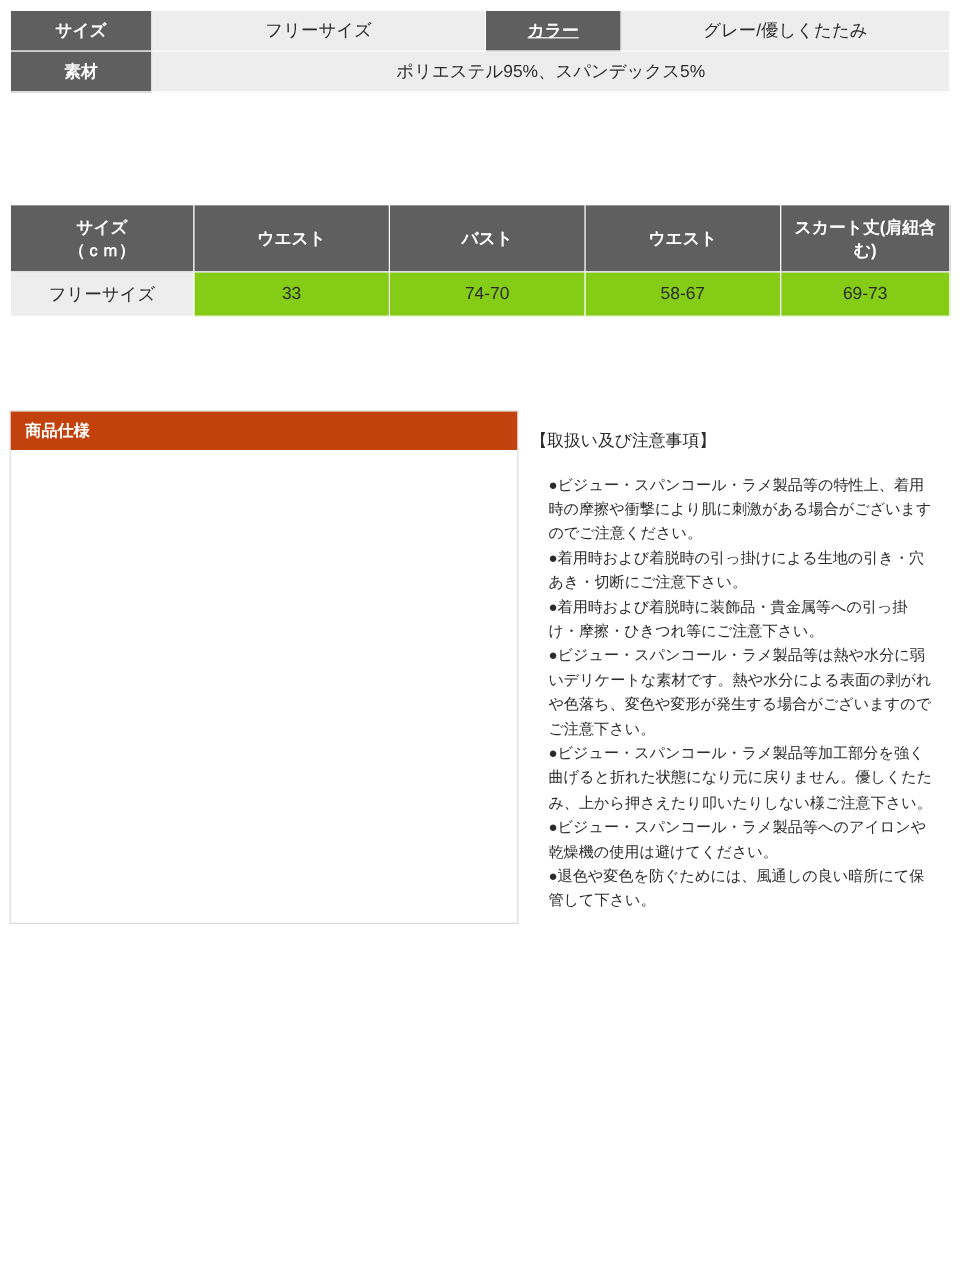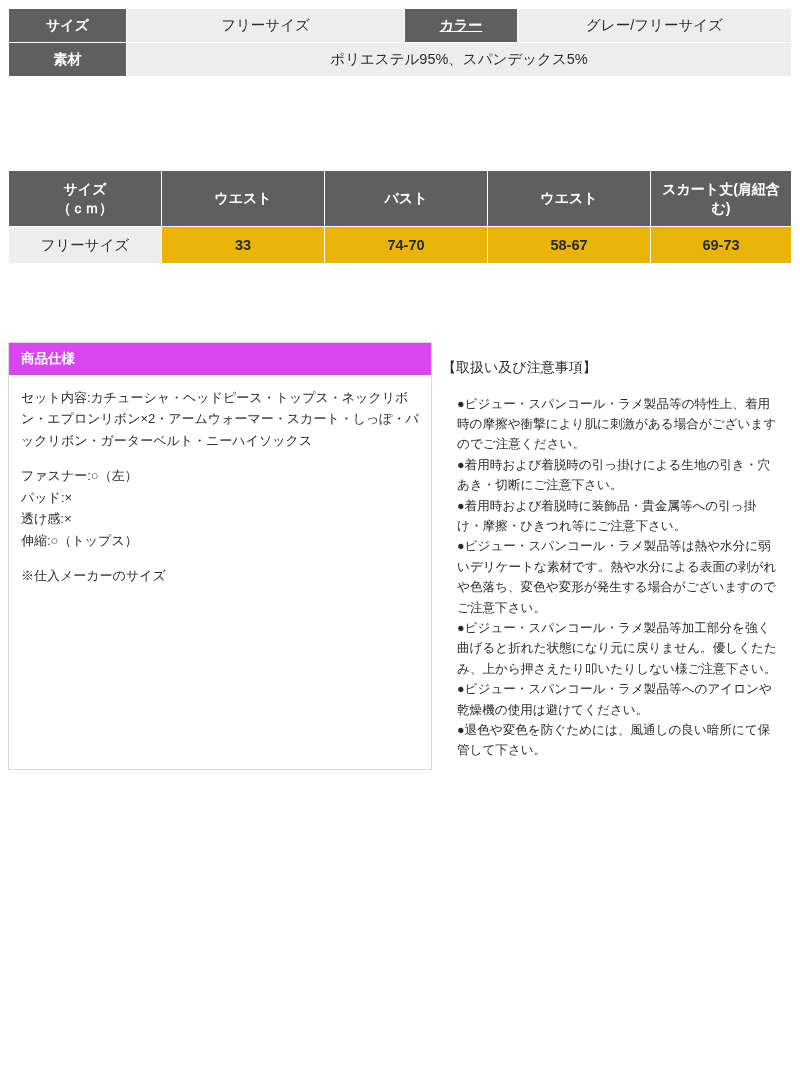--- a/index.html
+++ b/index.html
@@ -69,43 +69,42 @@
   }
   .meas-table tr.head-row td {
     background: #5f5f5f;
     color: #ffffff;
     font-weight: bold;
     height: 55px;
     font-size: 14px;
     line-height: 1.35;
   }
   .meas-table tr.body-row td {
-    background: #eab308;
+    background: #84cc16;
     color: #2b2b2b;
     height: 36px;
-    font-weight: bold;
   }
   .meas-table tr.body-row td.first {
     background: #ededed;
     font-weight: normal;
   }
 
   
   .panel-left {
     position: absolute;
     left: 8px;
     top: 342px;
     width: 424px;
     height: 428px;
     border: 1px solid #d9d9d9;
     box-sizing: border-box;
     background: #ffffff;
   }
   .panel-left .panel-title {
-    background: #d946ef;
+    background: #c2410c;
     color: #ffffff;
     font-weight: bold;
     font-size: 13.5px;
     height: 32px;
     line-height: 32px;
     padding-left: 12px;
     box-sizing: border-box;
   }
   .panel-left .panel-body {
     padding: 12px 12px 0 12px;
@@ -148,21 +147,21 @@
 <body>
 
 <div class="page">
 
   <table class="spec-table">
     <tbody>
       <tr>
         <td class="head" style="width:105px;">サイズ</td>
         <td class="val" style="width:265px;">フリーサイズ</td>
         <td class="head" style="width:100px;text-decoration:underline;">カラー</td>
-        <td class="val">グレー/フリーサイズ</td>
+        <td class="val">グレー/優しくたたみ</td>
       </tr>
       <tr>
         <td class="head" style="width:105px;">素材</td>
         <td class="val" colspan="3">ポリエステル95%、スパンデックス5%</td>
       </tr>
     </tbody>
   </table>
 
   <table class="meas-table">
     <tbody>
@@ -181,30 +180,20 @@
         <td>33</td>
         <td>74-70</td>
         <td>58-67</td>
         <td>69-73</td>
       </tr>
     </tbody>
   </table>
 
   <div class="panel-left">
     <div class="panel-title">商品仕様</div>
-    <div class="panel-body">
-      <p>セット内容:カチューシャ・ヘッドピース・トップス・ネックリボン・エプロンリボン×2・アームウォーマー・スカート・しっぽ・バックリボン・ガーターベルト・ニーハイソックス</p>
-      <div class="gap"></div>
-      <p>ファスナー:○（左）</p>
-      <p>パッド:×</p>
-      <p>透け感:×</p>
-      <p>伸縮:○（トップス）</p>
-      <div class="gap"></div>
-      <p>※仕入メーカーのサイズ</p>
-    </div>
   </div>
 
   <div class="panel-right">
     <p class="care-title">【取扱い及び注意事項】</p>
     <ul>
       <li>●ビジュー・スパンコール・ラメ製品等の特性上、着用時の摩擦や衝撃により肌に刺激がある場合がございますのでご注意ください。</li>
       <li>●着用時および着脱時の引っ掛けによる生地の引き・穴あき・切断にご注意下さい。</li>
       <li>●着用時および着脱時に装飾品・貴金属等への引っ掛け・摩擦・ひきつれ等にご注意下さい。</li>
       <li>●ビジュー・スパンコール・ラメ製品等は熱や水分に弱いデリケートな素材です。熱や水分による表面の剥がれや色落ち、変色や変形が発生する場合がございますのでご注意下さい。</li>
       <li>●ビジュー・スパンコール・ラメ製品等加工部分を強く曲げると折れた状態になり元に戻りません。優しくたたみ、上から押さえたり叩いたりしない様ご注意下さい。</li>

